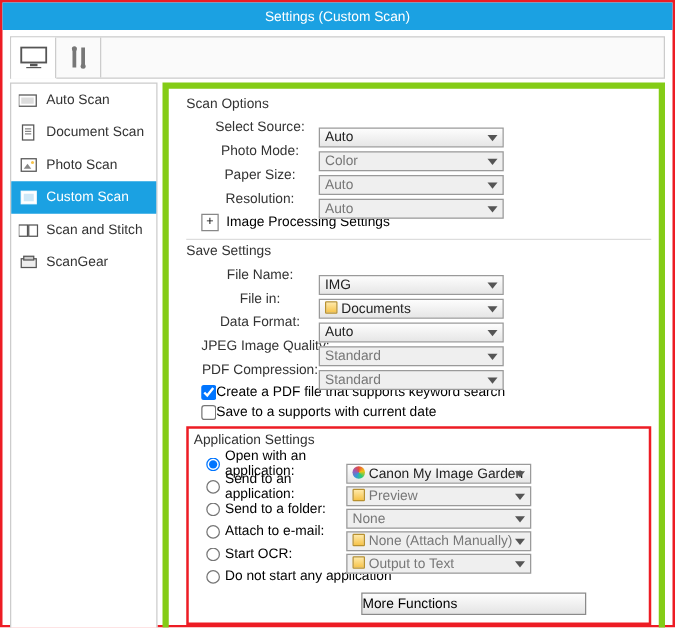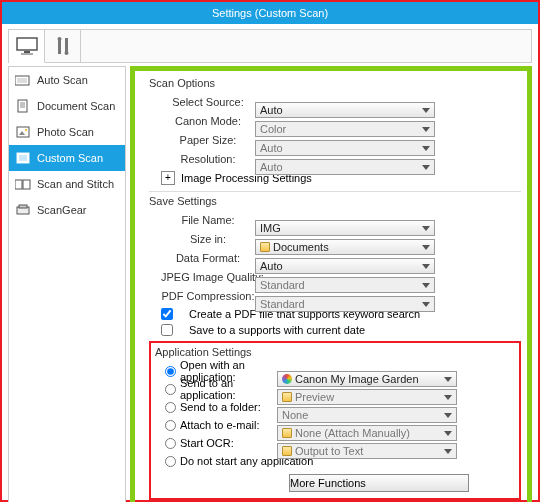--- a/index.html
+++ b/index.html
@@ -13,28 +13,28 @@
 .mainrow { flex: 1; display: flex; gap: 4px; min-height: 0; }
 .sidebar { width: 118px; border: 1px solid #ccc; background: #fff; display: flex; flex-direction: column; }
 .side-item { display: flex; align-items: center; gap: 6px; padding: 6px 6px; color: #333; cursor: default; }
 .side-item.active { background: #1ba1e2; color: #fff; }
 .side-icon { width: 16px; height: 14px; display: inline-flex; align-items: center; justify-content: center; }
 .panel { flex: 1; border: 5px solid #84cc16; padding: 4px 6px 4px 14px; overflow: hidden; position: relative; }
 .section-title { color: #333; margin: 2px 0 4px 0; }
 .row { display: flex; align-items: center; height: 18px; margin-bottom: 1px; }
 .row .lbl { width: 106px; padding-left: 12px; color: #333; white-space: nowrap; text-align: center; }
 .row .ctrl { flex: 1; }
-.select { width: 180px; height: 16px; border: 1px solid #9a9a9a; background: linear-gradient(#fdfdfd,#e6e6e6); position: relative; padding-left: 4px; line-height: 14px; font-size: 10px; color: #222; margin-top: 16px; }
+.select { width: 148px; height: 16px; border: 1px solid #9a9a9a; background: linear-gradient(#fdfdfd,#e6e6e6); position: relative; padding-left: 4px; line-height: 14px; font-size: 10px; color: #222; margin-top: 16px; }
 .select::after { content: ""; position: absolute; right: 4px; top: 5px; border-left: 4px solid transparent; border-right: 4px solid transparent; border-top: 5px solid #555; }
 .select.disabled { background: #efefef; color: #777; }
 .select .mini-ico { display: inline-block; width: 10px; height: 10px; vertical-align: -1px; margin-right: 3px; }
 .ico-folder { background: linear-gradient(#ffe9a8,#f6c34a); border: 1px solid #b8912f; border-radius: 1px; width:10px; height:8px; }
 .ico-palette { width:10px;height:10px; border-radius:50%; background: conic-gradient(#e74c3c,#f1c40f,#2ecc71,#3498db,#9b59b6,#e74c3c); }
 .plusbox { width: 14px; height: 14px; border: 1px solid #888; display: inline-flex; align-items: center; justify-content: center; margin-left: 12px; margin-right: 6px; font-size: 10px; line-height: 10px; }
-.chk { margin-left: 12px; display: flex; align-items: center; gap: 16px; height: 16px; }
+.chk { margin-left: 12px; display: flex; align-items: center; gap: 0; height: 16px; }
 .chk input { width: 12px; height: 12px; }
 .hr { border-top: 1px solid #ddd; margin: 4px 0 3px 0; }
 .app-box { border: 2px solid #ed1c24; padding: 3px 4px 6px 4px; margin-top: 3px; }
 .radio-row { display: flex; align-items: center; height: 18px; margin-bottom: 0px; }
 .radio-row .rlabel { width: 122px; display: flex; align-items: center; gap: 4px; padding-left: 10px; }
 .radio-row input[type=radio] { width: 11px; height: 11px; }
 .btn { height: 18px; border: 1px solid #8a8a8a; background: linear-gradient(#fdfdfd,#e4e4e4); line-height: 16px; font-size: 11px; }
 .more-fn { width: 180px; margin-left: 134px; margin-top: 4px; }
 .footer { height: 26px; display: flex; align-items: center; padding: 0 2px; gap: 6px; }
 .footer .spacer { flex: 1; }
@@ -130,21 +130,21 @@
       <div class="panel">
 
         <div class="section-title">Scan Options</div>
         <div class="row">
           <div class="lbl">Select Source:</div>
           <div class="ctrl">
               <div class="select"><span>Auto</span></div>
             </div>
         </div>
         <div class="row">
-          <div class="lbl">Canon Mode:</div>
+          <div class="lbl">Photo Mode:</div>
           <div class="ctrl">
               <div class="select disabled"><span>Color</span></div>
             </div>
         </div>
         <div class="row">
           <div class="lbl">Paper Size:</div>
           <div class="ctrl">
               <div class="select disabled"><span>Auto</span></div>
             </div>
         </div>
@@ -162,21 +162,21 @@
         <div class="hr"></div>
 
         <div class="section-title">Save Settings</div>
         <div class="row">
           <div class="lbl">File Name:</div>
           <div class="ctrl">
               <div class="select"><span>IMG</span></div>
             </div>
         </div>
         <div class="row">
-          <div class="lbl">Size in:</div>
+          <div class="lbl">File in:</div>
           <div class="ctrl">
               <div class="select"><span class="mini-ico ico-folder"></span><span>Documents</span></div>
             </div>
         </div>
         <div class="row">
           <div class="lbl">Data Format:</div>
           <div class="ctrl">
               <div class="select"><span>Auto</span></div>
             </div>
         </div>

